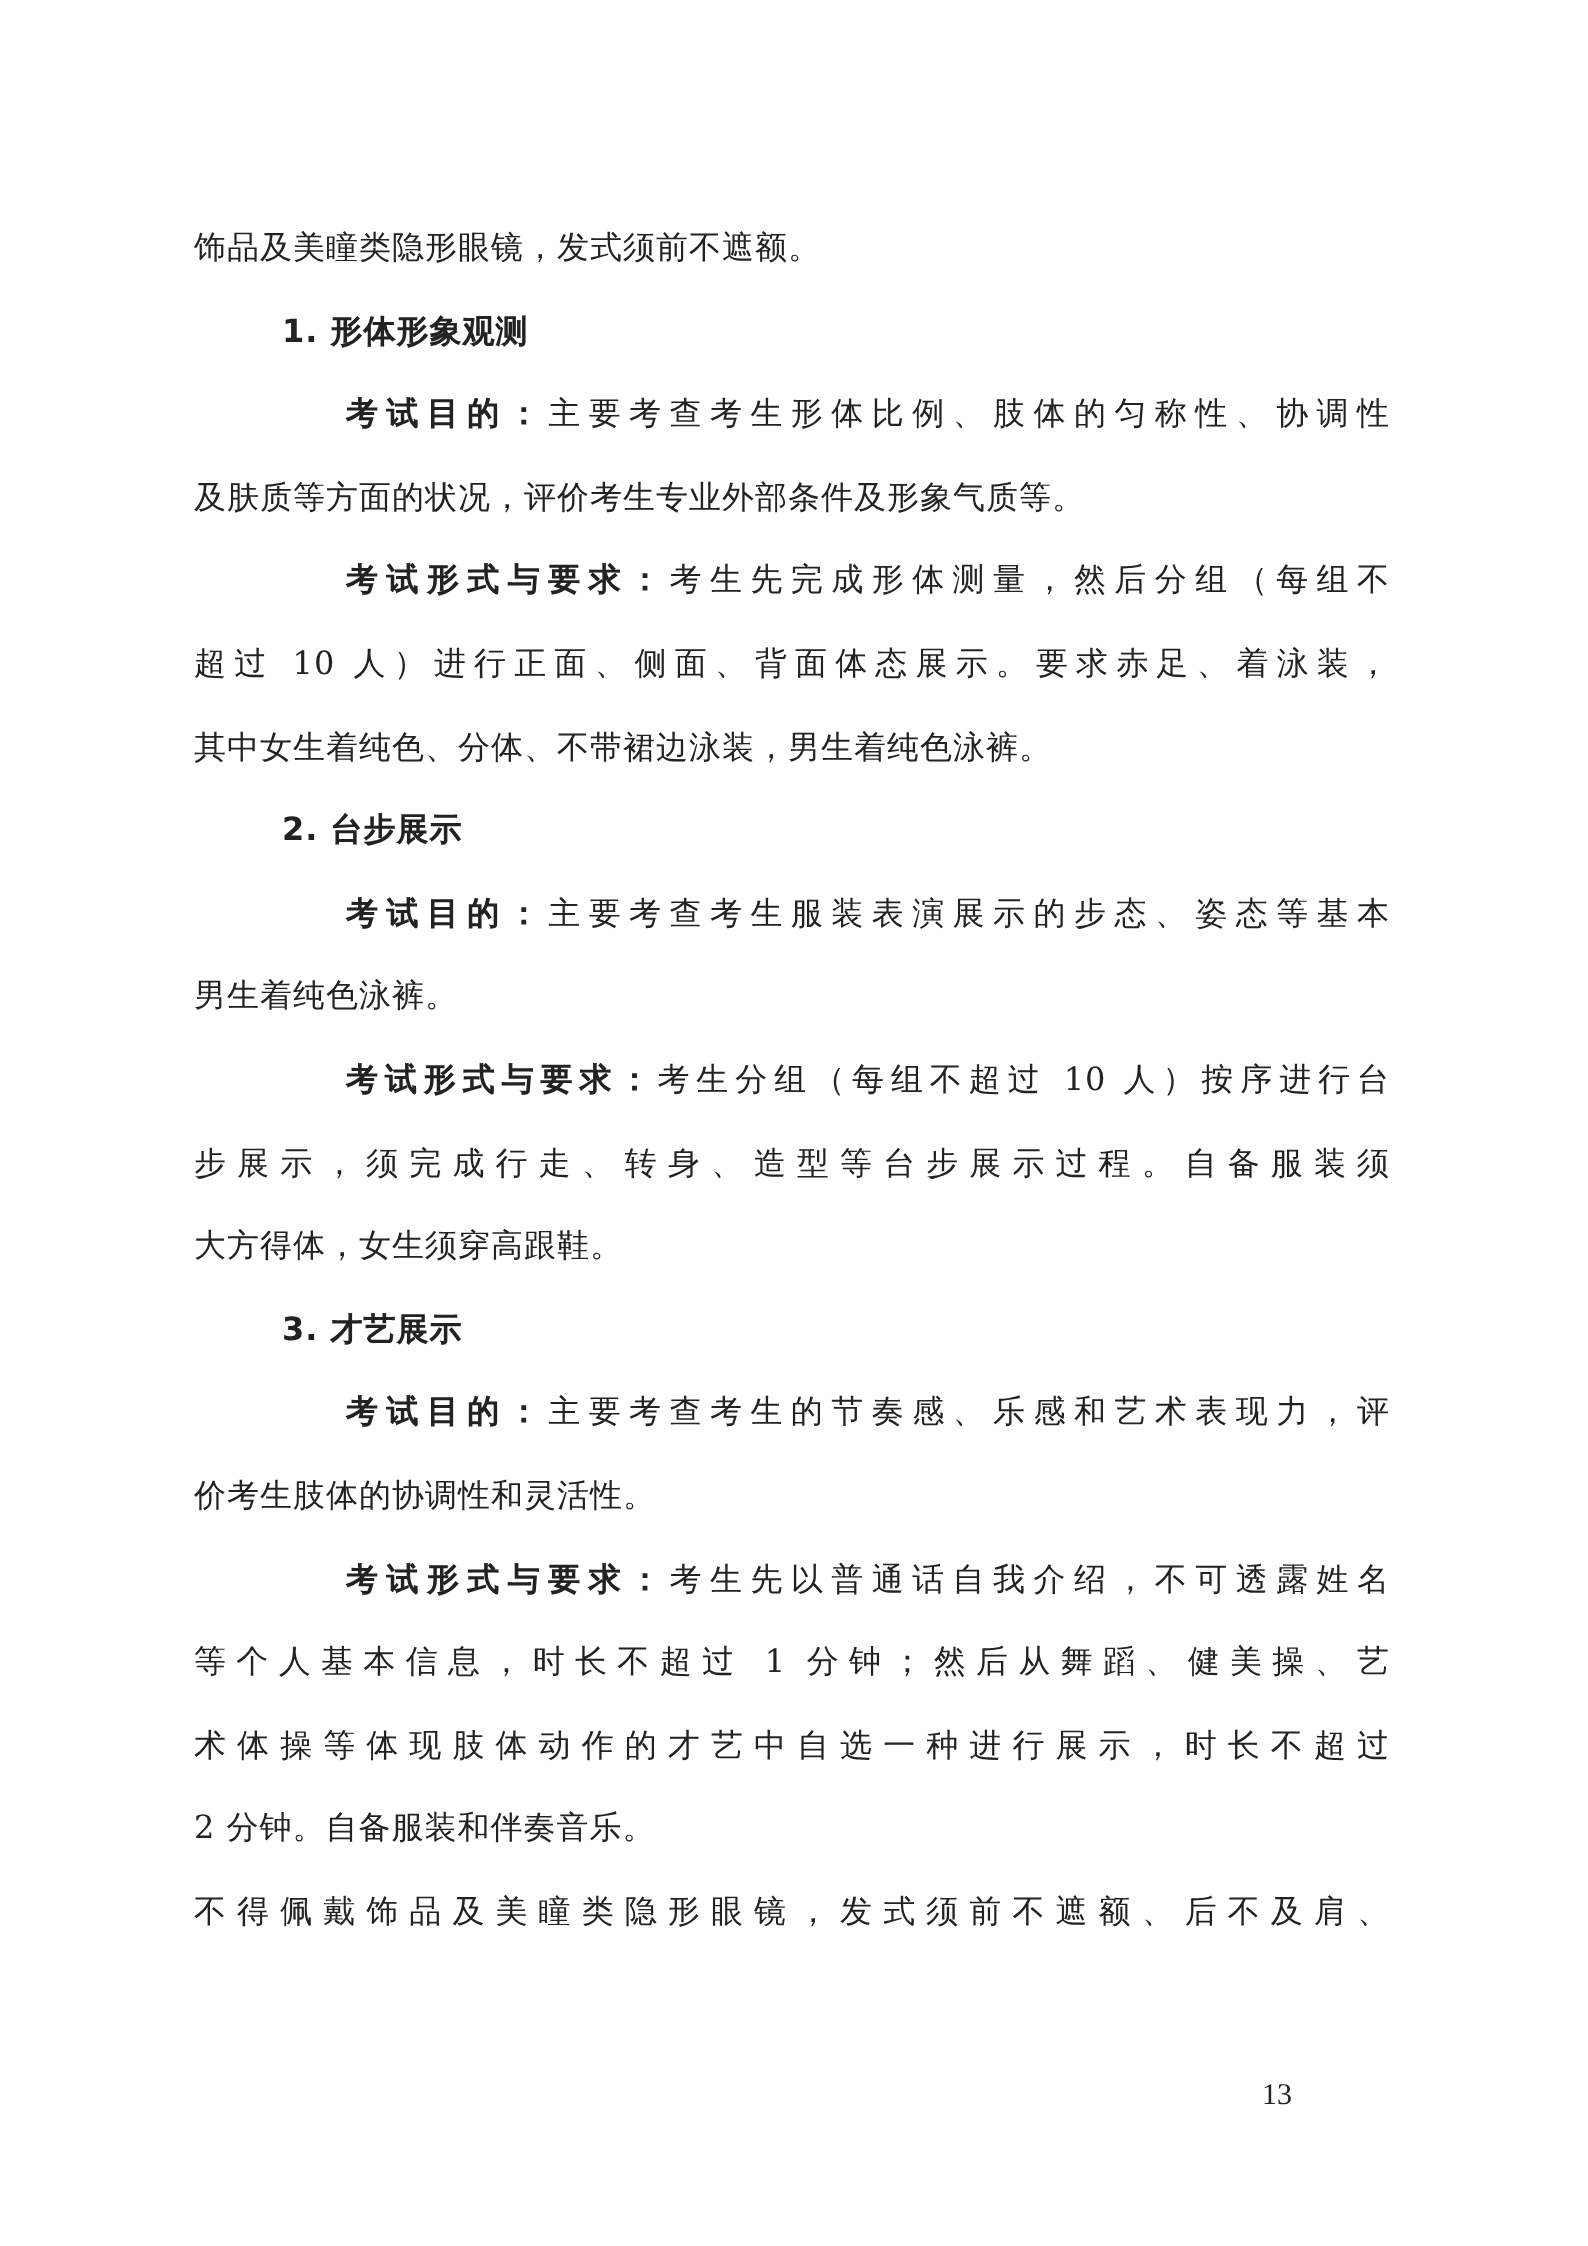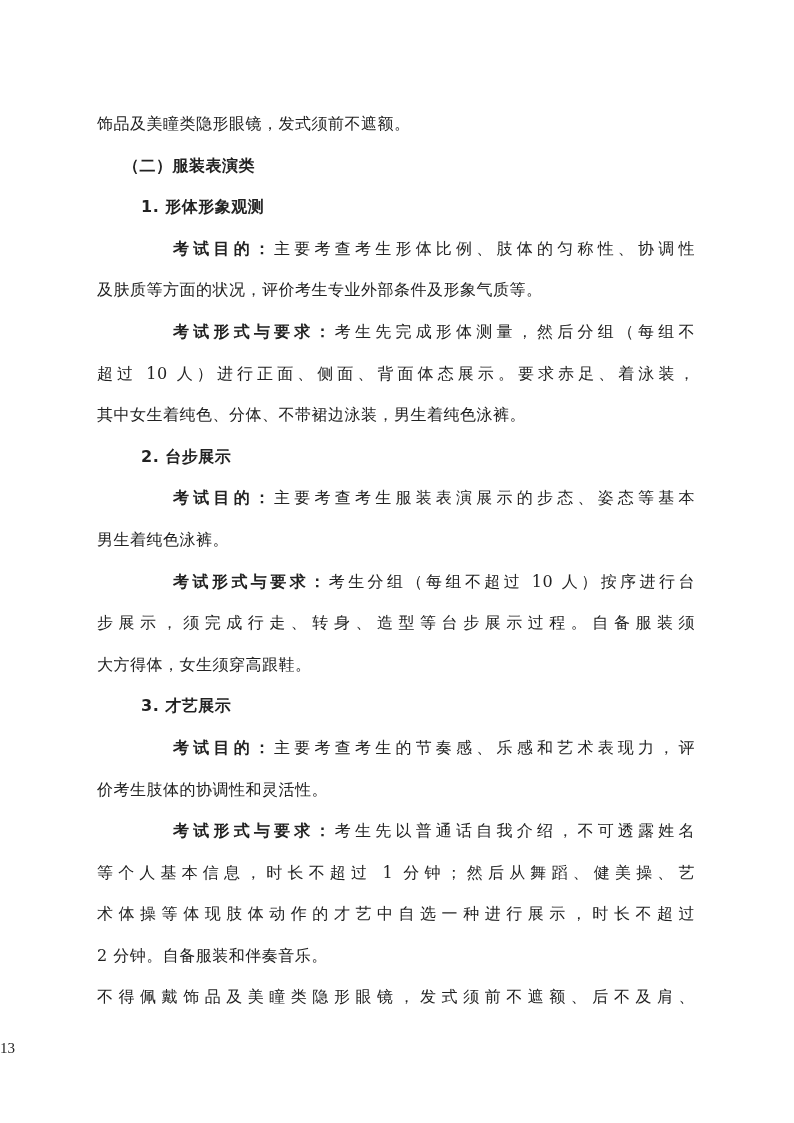--- a/index.html
+++ b/index.html
@@ -14,30 +14,29 @@
     white-space: nowrap; overflow: visible;
     text-align: justify; text-align-last: justify;
     letter-spacing: 0.5px;
   }
   .line.last { text-align-last: left; }
   .indent { padding-left: 44px; }
   .h2 { font-weight: bold; font-family: "DejaVu Sans", "Liberation Sans", sans-serif; padding-left: 26px; text-align-last: left; }
   .h3 { font-weight: bold; font-family: "DejaVu Sans", "Liberation Sans", sans-serif; padding-left: 44px; text-align-last: left; }
   .lbl { font-weight: bold; font-family: "DejaVu Sans", "Liberation Sans", sans-serif; margin-left: 32px; }
   .pagenum {
-    position: absolute; top: 1040px; left: 0; width: 646px; text-align: left;
+    position: absolute; top: 1040px; left: 0; width: 646px; text-align: right;
     font-family: "Liberation Serif", serif; font-size: 15px; color: #222;
   }
 </style>
 </head>
 <body>
 
 <div class="page">
   <div class="line last">饰品及美瞳类隐形眼镜，发式须前不遮额。</div>
-  <div class="line h2">（二）服装表演类</div>
 
   <div class="line h3">1. 形体形象观测</div>
   <div class="line indent"><span class="lbl">考试目的：</span><span>主要考查考生形体比例、肢体的匀称性、协调性</span></div>
   <div class="line last">及肤质等方面的状况，评价考生专业外部条件及形象气质等。</div>
   <div class="line indent"><span class="lbl">考试形式与要求：</span><span>考生先完成形体测量，然后分组（每组不</span></div>
   <div class="line">超过 10 人）进行正面、侧面、背面体态展示。要求赤足、着泳装，</div>
   <div class="line last">其中女生着纯色、分体、不带裙边泳装，男生着纯色泳裤。</div>
 
   <div class="line h3">2. 台步展示</div>
   <div class="line indent"><span class="lbl">考试目的：</span><span>主要考查考生服装表演展示的步态、姿态等基本</span></div>

